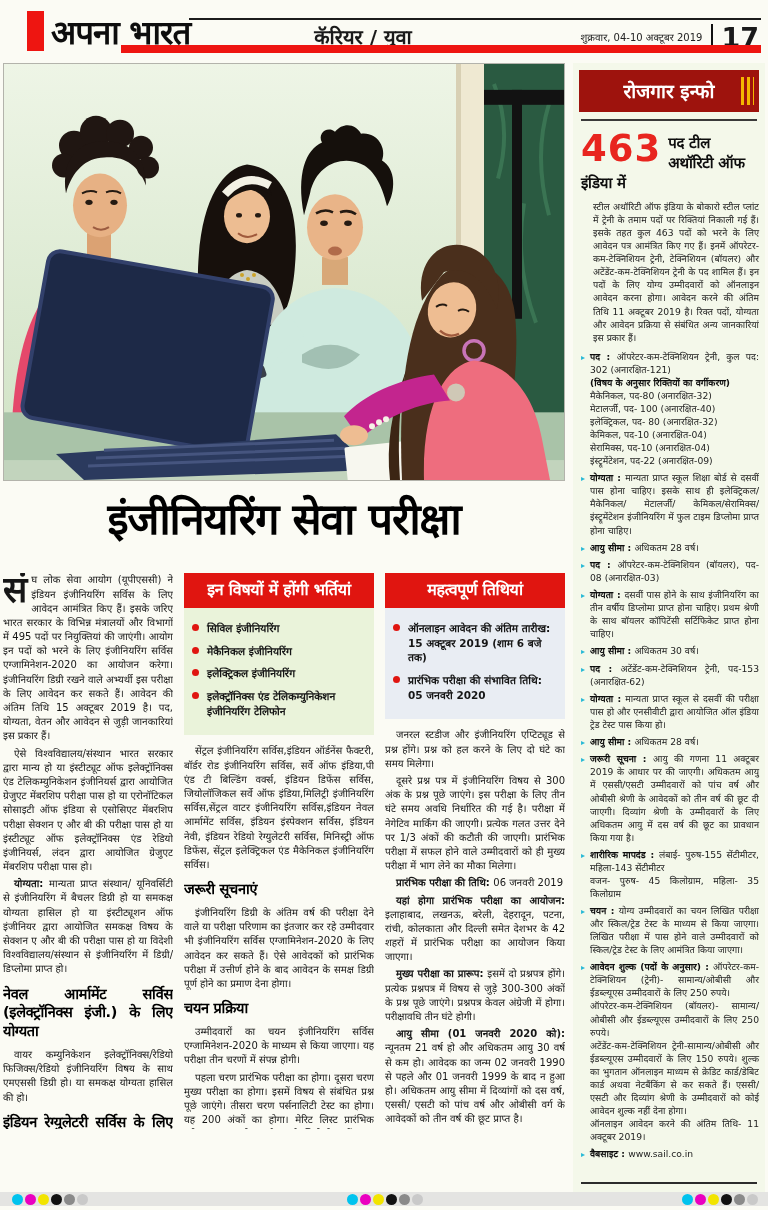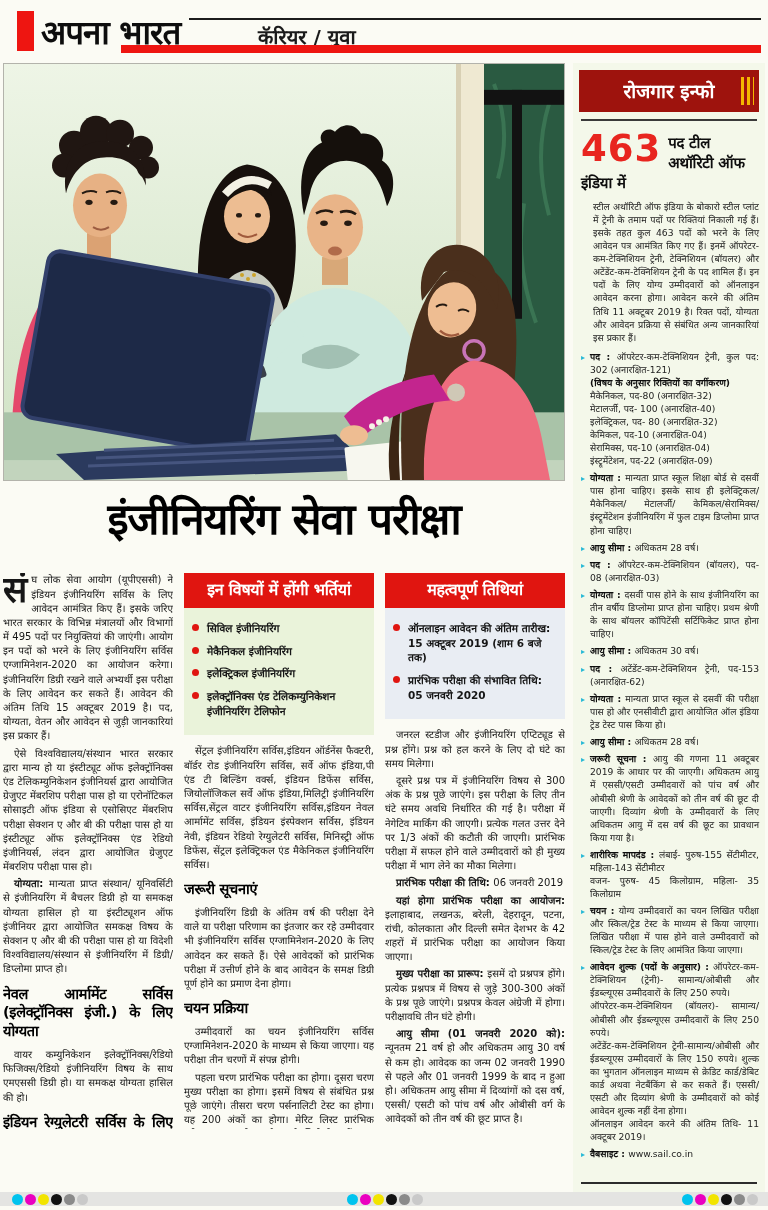--- a/index.html
+++ b/index.html
@@ -6,25 +6,25 @@
   html,body { width:768px; }
   body {
     height:1210px; position:relative; overflow:hidden;
     background:#fbfbf4; color:#1a1a1a;
     font-family:"DejaVu Sans","Liberation Sans",sans-serif;
   }
   .page { position:absolute; inset:0; padding:0 3px; }
 
   
   .masthead { position:relative; height:60px; }
-  .brand { position:absolute; left:14px; top:11px; display:flex; align-items:flex-end; gap:7px; z-index:2; }
+  .brand { position:absolute; left:24px; top:11px; display:flex; align-items:flex-end; gap:7px; z-index:2; }
   .brand-block { width:17px; height:40px; background:#ee1511; }
   .brand-title { font-size:33px; font-weight:bold; line-height:1.1; letter-spacing:-1px; color:#0d0d0d; }
   .top-rule { position:absolute; left:186px; right:4px; top:18px; border-top:2px solid #1c1c1c; }
-  .section-title { position:absolute; left:255px; width:210px; top:23px; font-size:20px; font-weight:bold; }
+  .section-title { position:absolute; left:255px; width:210px; top:23px; text-align:center; font-size:20px; font-weight:bold; }
   .mast-right { position:absolute; right:6px; top:24px; display:flex; align-items:center; gap:9px; }
   .mast-date { font-size:10px; color:#222; padding-bottom:2px; }
   .page-no { font-size:27px; font-weight:bold; border-left:2.5px solid #111; padding-left:8px; line-height:1; }
   .red-rule { position:absolute; left:118px; right:4px; top:45px; height:8px; background:#ee1511; }
 
   
   .content { display:flex; gap:8px; margin-top:3px; }
   .main { width:562px; }
   .sidebar { width:192px; background:#f4f8ea; padding:4px 6px 24px; height:1131px; overflow:hidden; position:relative; }
 
@@ -82,20 +82,24 @@
 
 <div class="page">
 
   <header class="masthead">
     <div class="brand">
       <span class="brand-block"></span>
       <span class="brand-title">अपना भारत</span>
     </div>
     <div class="top-rule"></div>
     <div class="section-title">कॅरियर / युवा</div>
+    <div class="mast-right">
+      <span class="mast-date">शुक्रवार, 04-10 अक्टूबर 2019</span>
+      <span class="page-no">17</span>
+    </div>
     <div class="red-rule"></div>
   </header>
 
   <div class="content">
 
     <main class="main">
 
       <figure class="photo">
         <svg viewBox="0 0 560 418" preserveAspectRatio="none">
           <defs>

